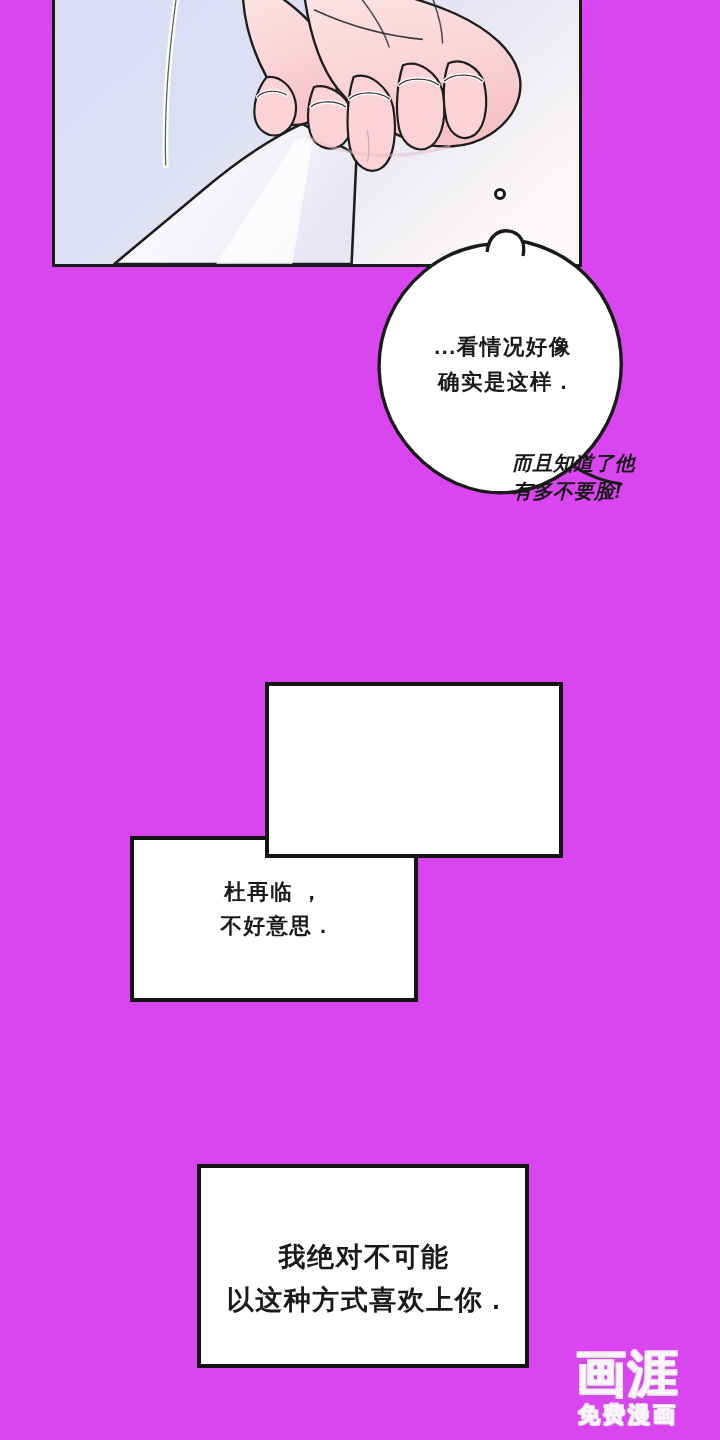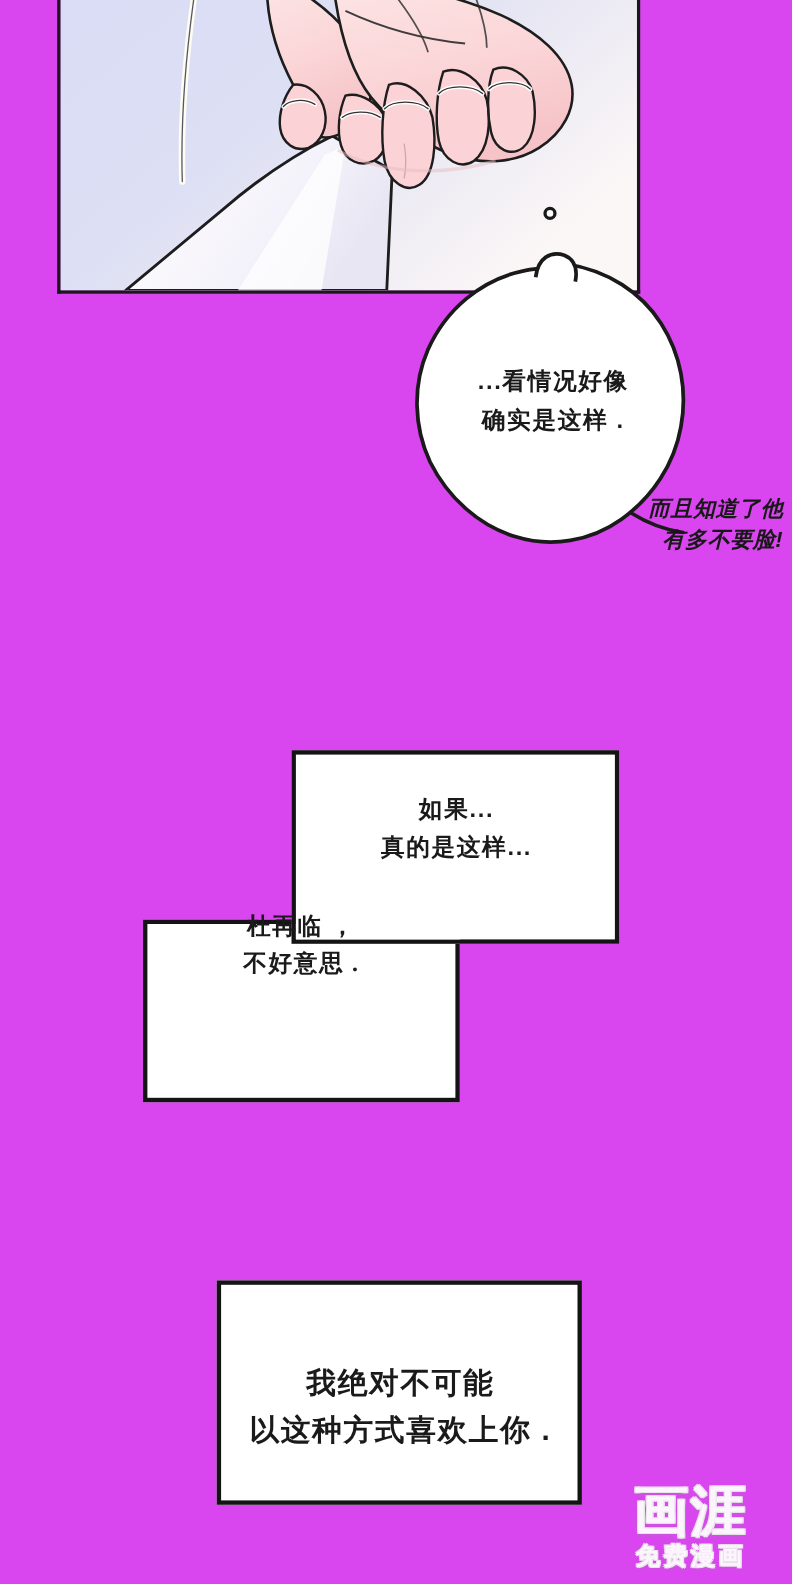--- a/index.html
+++ b/index.html
@@ -78,21 +78,21 @@
     box-sizing: border-box;
     background: #fbfbfe;
   }
 
   
   .narration-side {
     position: absolute;
     left: 512px;
     top: 449px;
     width: 200px;
-    text-align: right;
+    text-align: left;
     font-size: 20px;
     line-height: 1.42;
     letter-spacing: 0.5px;
     color: #181818;
     font-weight: 700;
     font-style: italic;
     white-space: pre-line;
   }
 
   
@@ -137,23 +137,22 @@
     text-align: center;
     z-index: 4;
   }
   .text-upper {
     left: 265px;
     top: 720px;
     width: 300px;
   }
   .text-lower {
     left: 128px;
-    top: 826px;
+    top: 876px;
     width: 292px;
-    font-family: Liberation Serif, serif;
   }
 
   
   .box-final {
     position: absolute;
     left: 197px;
     top: 1164px;
     width: 332px;
     height: 204px;
     border: 4px solid #141414;
@@ -330,22 +329,20 @@
 确实是这样 .</div>
   </div>
 
   <div class="narration-side">而且知道了他
 有多不要脸!</div>
 
   <div class="box box-upper"></div>
   <div class="box box-lower"></div>
   <div class="notch-mask"></div>
 
-  <div class="box-text text-upper">如果...
-真的是这样...</div>
 
   <div class="box-text text-lower">杜再临 ，
 不好意思 .</div>
 
   <div class="box-final"></div>
   <div class="text-final">我绝对不可能
 以这种方式喜欢上你 .</div>
 
   <div class="watermark">
     <div class="wm-logo">画涯</div>

